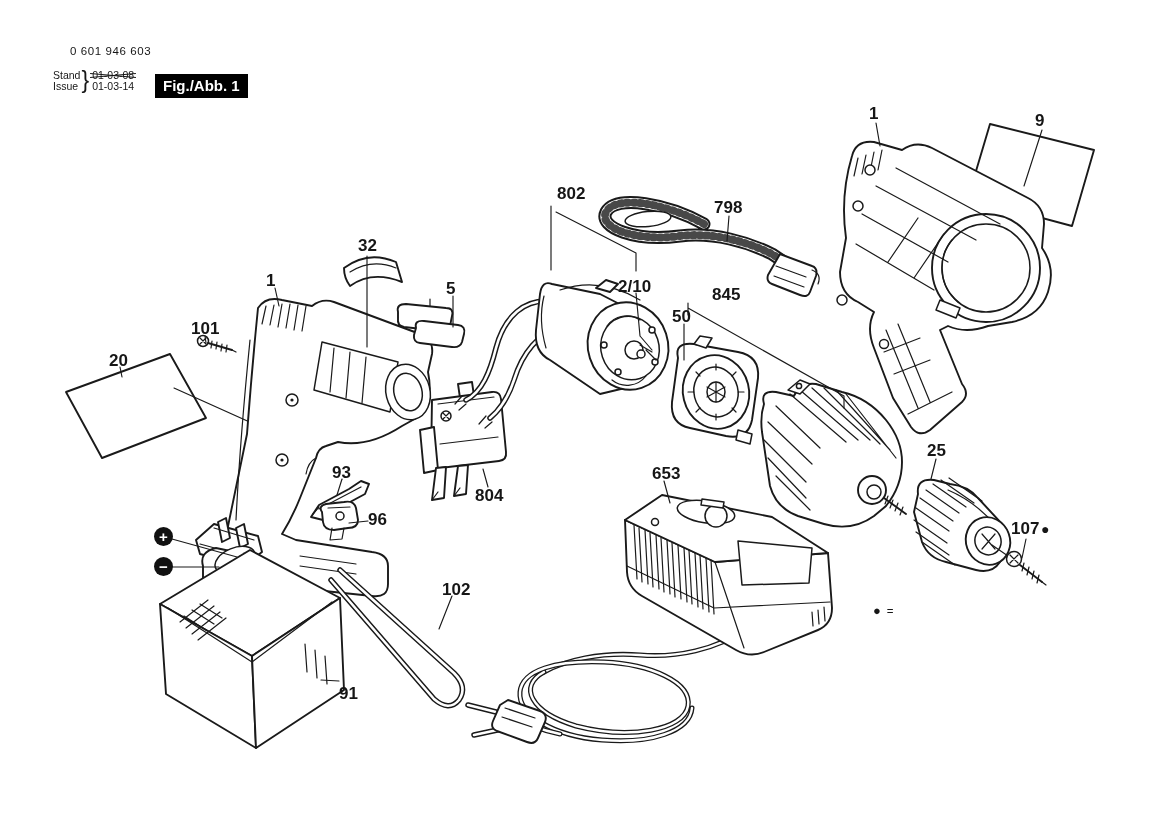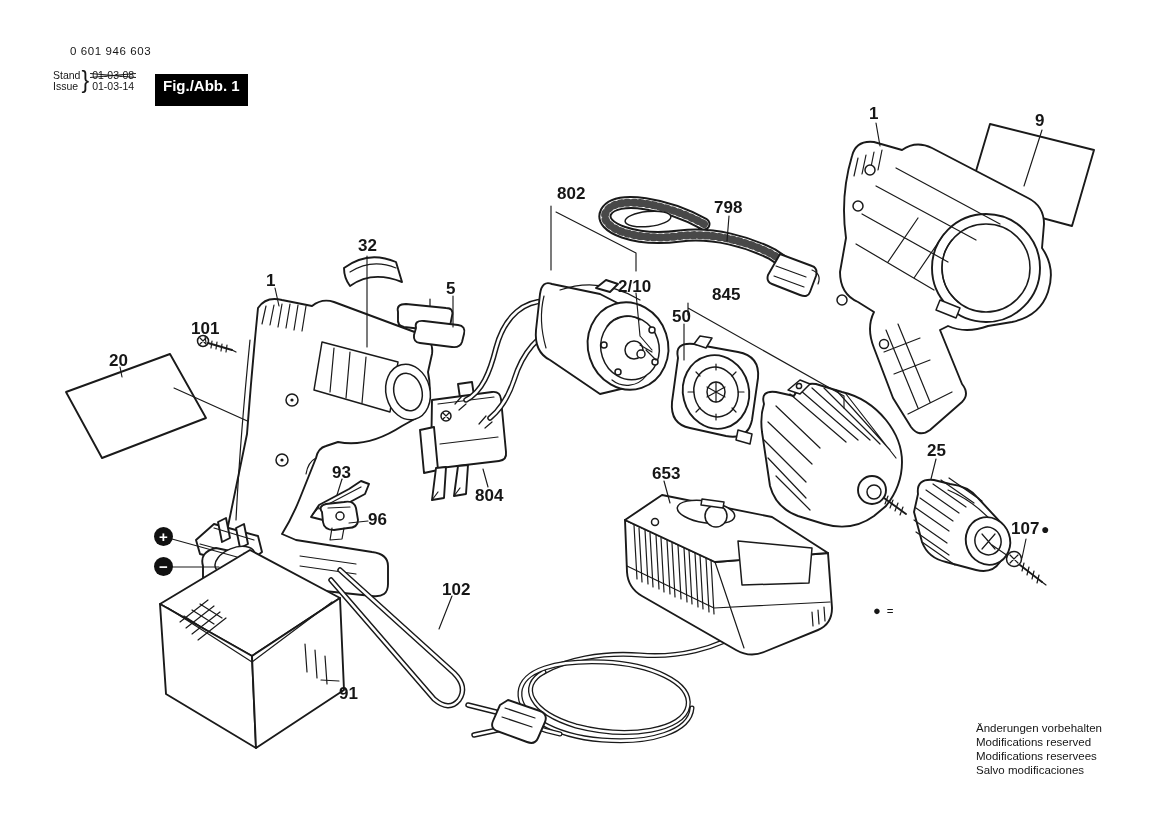--- a/index.html
+++ b/index.html
@@ -20,21 +20,21 @@
   
   .pn{position:absolute;font-size:11.5px;letter-spacing:.6px;white-space:nowrap;}
   .rev{position:absolute;display:flex;align-items:center;gap:1px;line-height:10.5px;font-size:10.5px;}
   .rev .col{display:flex;flex-direction:column;}
   .brace{font-size:23px;font-weight:400;transform:scaleY(1.05);margin:0 2px 0 0;}
   .strike{position:relative;display:inline-block;}
   .strike::before,.strike::after{content:"";position:absolute;left:-2px;right:-2px;top:50%;height:1.4px;background:#161616;}
   .strike::before{transform:rotate(5deg);}
   .strike::after{transform:rotate(-5deg);}
   .figbox{position:absolute;background:#000;color:#fff;font-weight:700;font-size:15px;
-          padding:3px 8px 12px 8px;white-space:nowrap;}
+          padding:3px 8px 4px 8px;white-space:nowrap;}
   .callout{position:absolute;font-weight:700;font-size:17px;white-space:nowrap;}
   .bullet-sym{position:absolute;font-size:14px;}
   .badge{position:absolute;width:19px;height:19px;border-radius:50%;background:#111;color:#fff;
          display:flex;align-items:center;justify-content:center;font-weight:700;font-size:15px;line-height:1;}
   .legend{position:absolute;display:flex;gap:6px;font-size:11.5px;line-height:14px;}
   .legend .sym{font-size:13px;line-height:14px;}
   .footer{position:absolute;font-size:11.5px;line-height:14px;}
 </style>
 </head>
 <body>
@@ -303,20 +303,14 @@
   <span class="bullet-sym" style="left:1041px;top:521px;">●</span>
 
   <div class="badge" style="left:154px;top:527px;">+</div>
   <div class="badge" style="left:154px;top:557px;">−</div>
 
   <div class="legend" style="left:873px;top:604px;">
     <span class="sym">●</span>
     <span>=</span>
   </div>
 
-  <div class="footer" style="left:976px;top:721px;">
-    <div>Änderungen vorbehalten</div>
-    <div>Modifications reserved</div>
-    <div>Modifications reservees</div>
-    <div>Salvo modificaciones</div>
-  </div>
 
 </div>
 
 </body></html>

